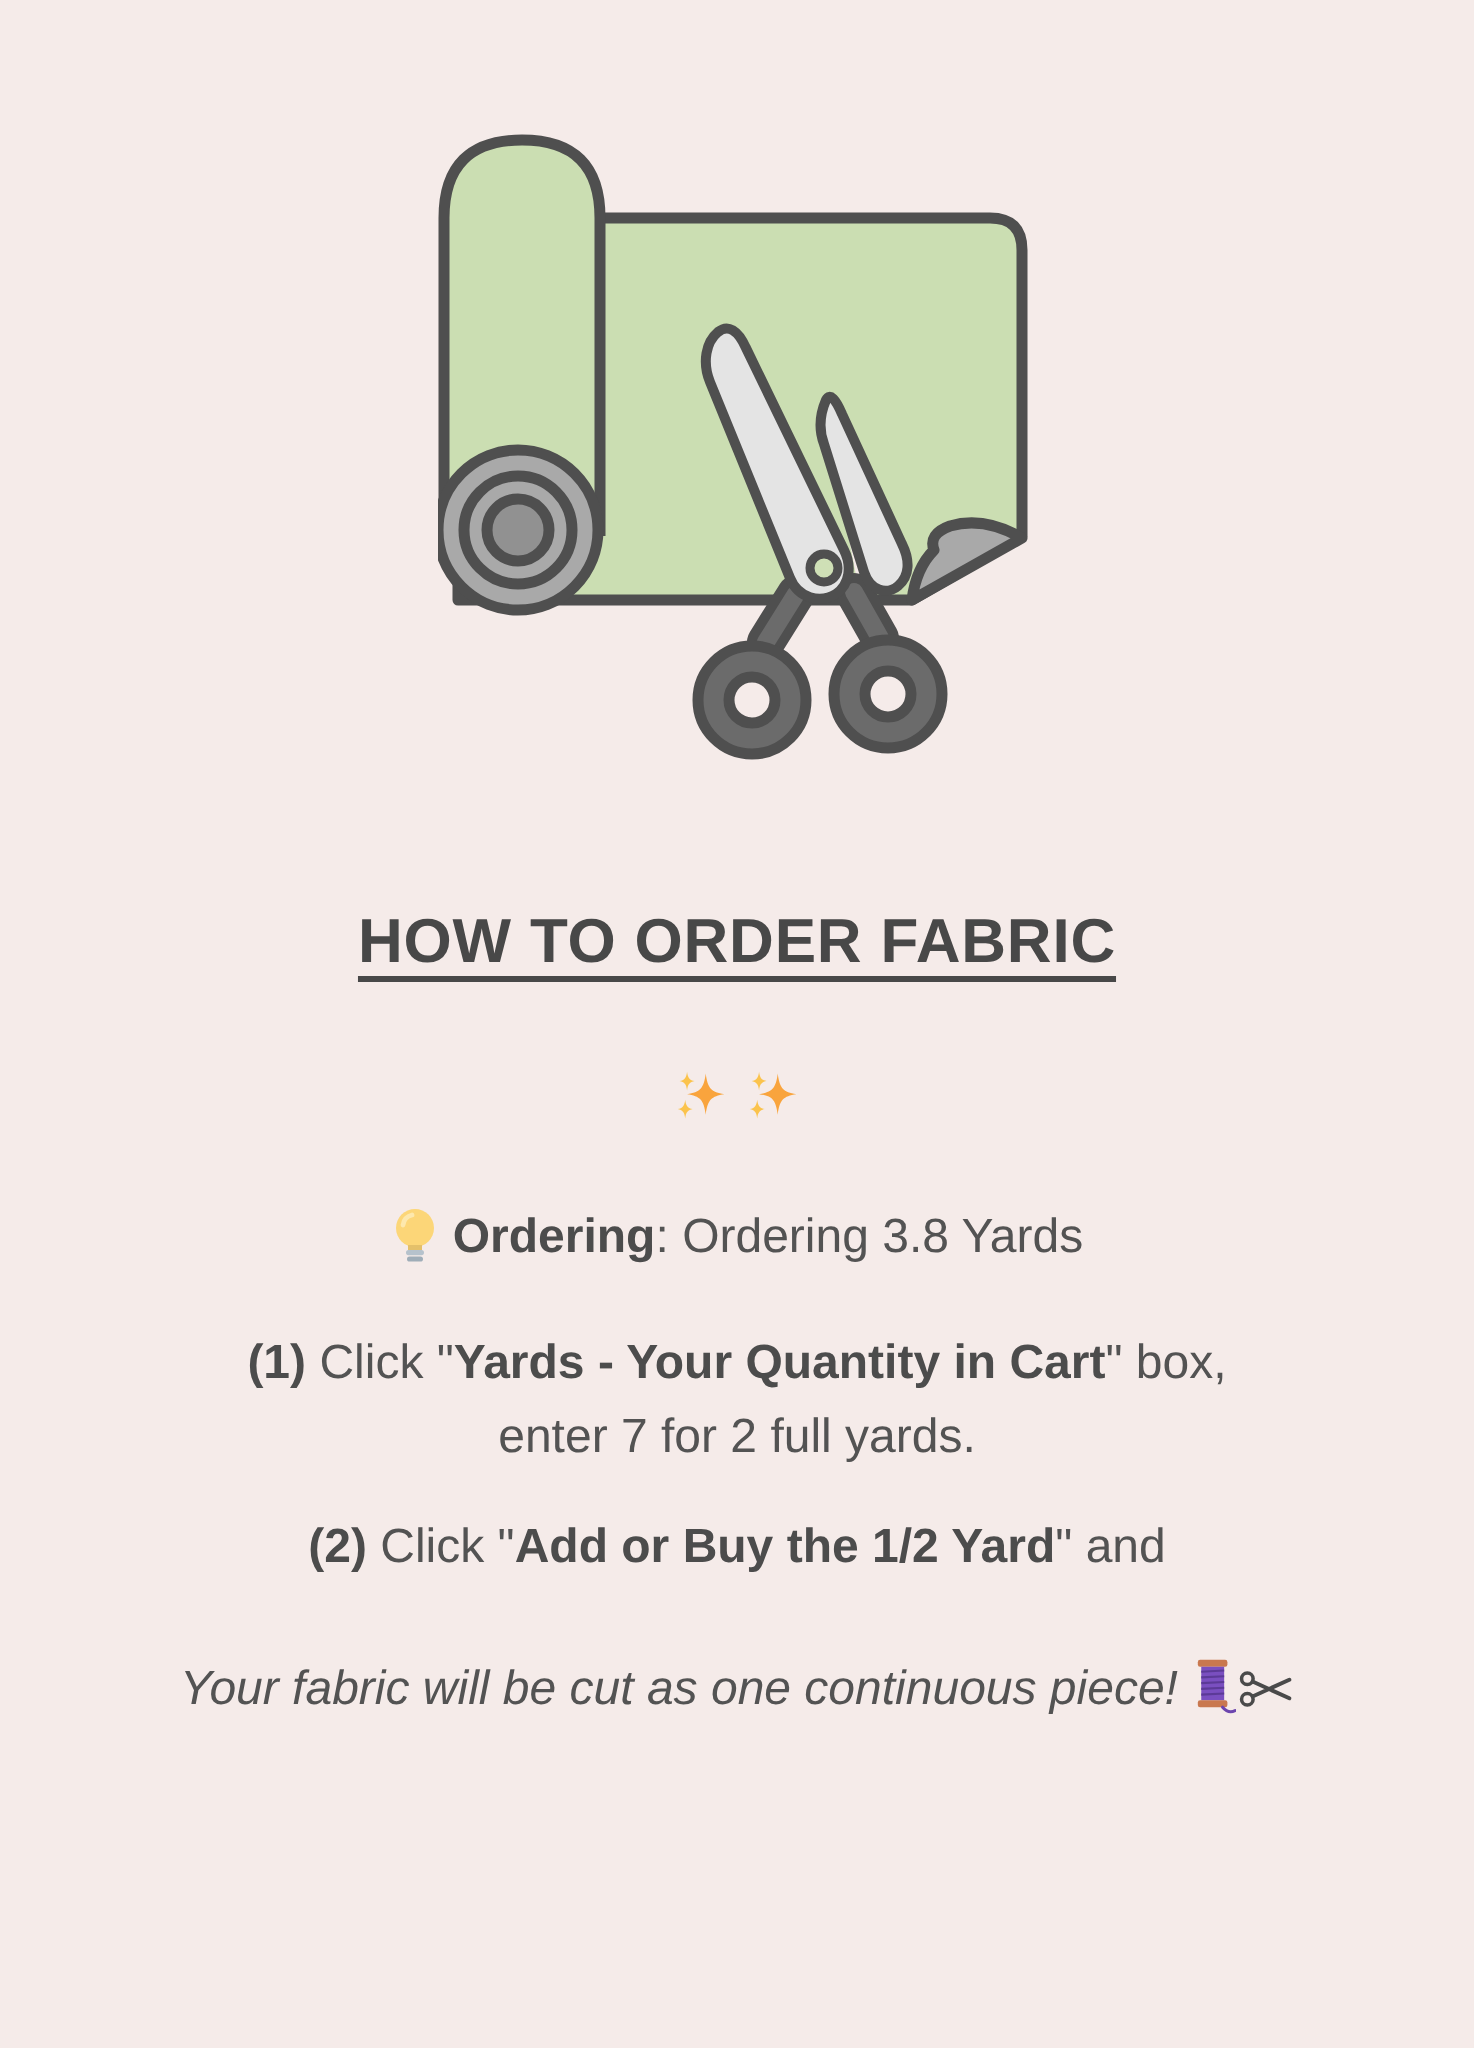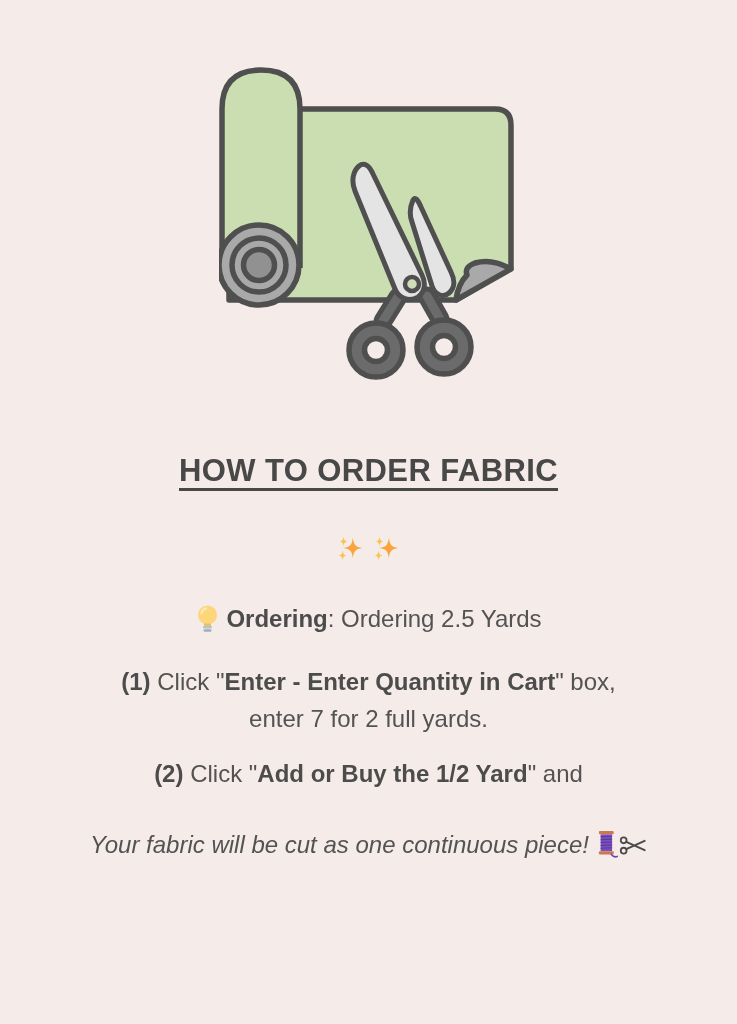--- a/index.html
+++ b/index.html
@@ -113,25 +113,25 @@
     </svg>
   </p>
 
   <p class="example">
     <svg class="icon bulb-icon" width="25" height="30" viewBox="0 0 25 30">
       <circle cx="12.5" cy="11" r="9.5" fill="#fcd678"></circle>
       <path d="M6.5 9.5 Q7 5.5 11 4.5" stroke="#fde8ad" stroke-width="2.4" fill="none" stroke-linecap="round"></path>
       <path d="M9 19.5 h7 v2.6 h-7 z" fill="#e4c06a"></path>
       <rect x="8" y="22" width="9" height="2.6" rx="1.3" fill="#b6c2cc"></rect>
       <rect x="8.5" y="25.2" width="8" height="2.6" rx="1.3" fill="#9fadb8"></rect>
-    </svg><span class="bold">Ordering</span><span>: </span><span class="uword">Ordering</span><span> </span><span class="uword">2.5 Yards</span>
+    </svg><span class="bold">Ordering</span><span>: </span><span class="uword">Ordering</span><span> </span><span class="uword">3.8 Yards</span>
   </p>
 
   <p class="step step1">
-    <span class="bold">(1)</span><span> Click "</span><span class="bold">Enter - Enter Quantity in Cart</span><span>" box,</span><br>
+    <span class="bold">(1)</span><span> Click "</span><span class="bold">Yards - Your Quantity in Cart</span><span>" box,</span><br>
     <span>enter 7 for 2 full yards.</span>
   </p>
 
   <p class="step step2">
     <span class="bold">(2)</span><span> Click "</span><span class="bold">Add or Buy the 1/2 Yard</span><span>" and</span><br>
   </p>
 
   <p class="footer">
     <span>Your fabric will be cut as one continuous piece!</span><svg class="icon spool-icon" width="21" height="28" viewBox="0 0 22 29">
       <rect x="2" y="0.8" width="15.5" height="3.6" rx="1.2" fill="#c9784f"></rect>

